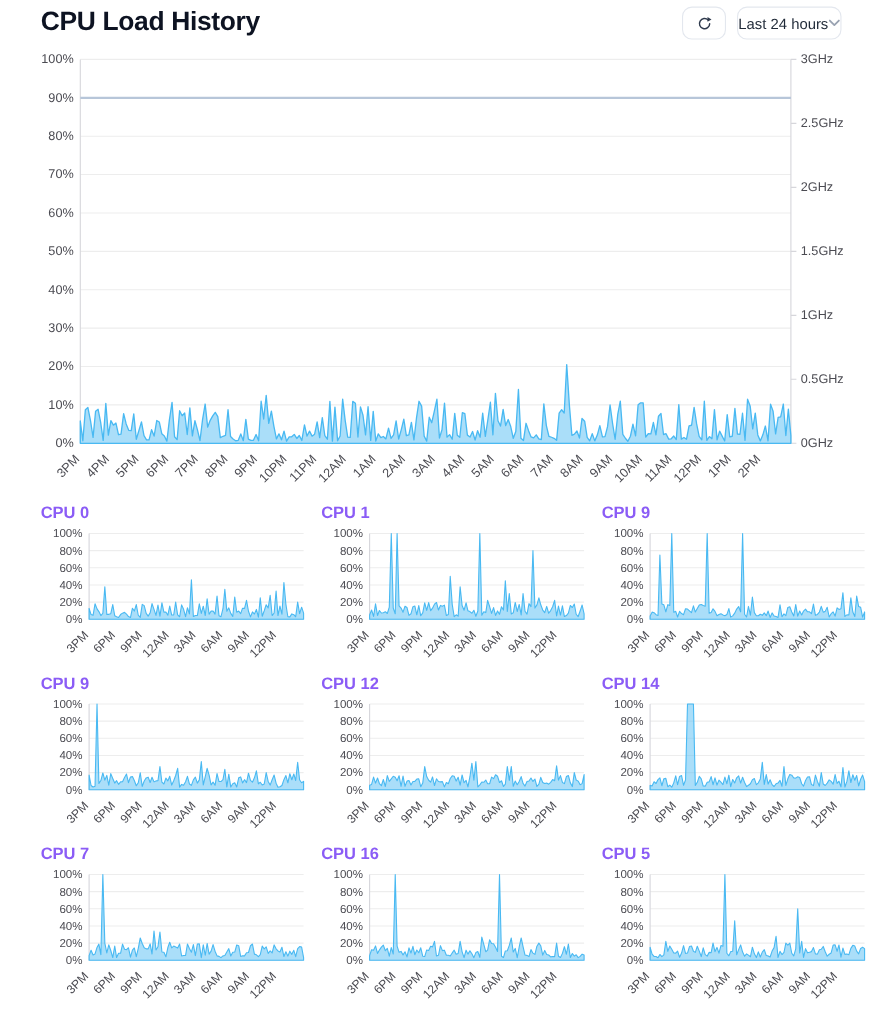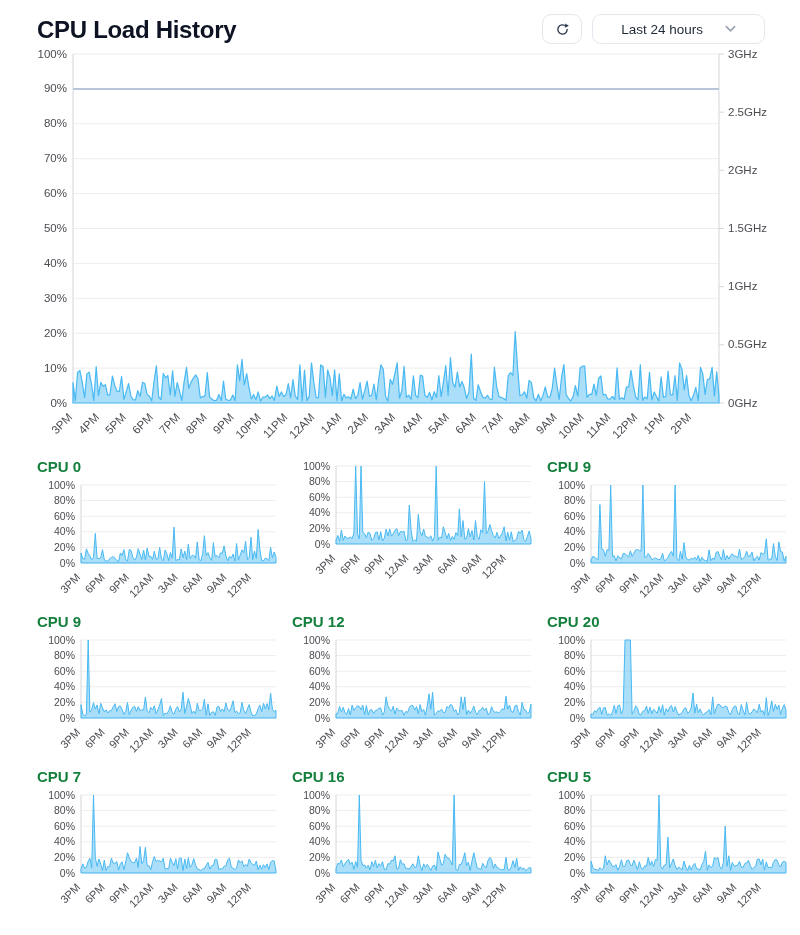--- a/index.html
+++ b/index.html
@@ -1,29 +1,29 @@
 <!DOCTYPE html>
 <html><head>
 <meta charset="utf-8">
 <style>
   * { box-sizing: border-box; }
   body { margin: 0; background: #ffffff; font-family: "Liberation Sans", sans-serif; }
   .page { width: 800px; height: 935px; padding: 6px 9px 0 37px; overflow: hidden; }
-  .hdr { display: flex; justify-content: space-between; align-items: flex-end; height: 38px; padding-right: 26px; margin-bottom: 0; }
+  .hdr { display: flex; justify-content: space-between; align-items: flex-start; height: 38px; padding-right: 26px; margin-bottom: 0; }
   .hdr h1 { margin: 0; font-size: 24px; letter-spacing: -0.3px; color: #0d1322; }
   .controls { display: flex; gap: 10px; align-items: center; }
   .btn { display: flex; align-items: center; justify-content: center; height: 30px; background: #fff; border: 1px solid #e3e7ee; border-radius: 9px; cursor: pointer; }
   .refresh-btn { width: 40px; }
-  .select-btn { padding: 0 28px; font-size: 13.5px; color: #1f2937; gap: 22px; }
+  .select-btn { padding: 0 0; font-size: 13.5px; color: #1f2937; }
   .select-btn .chev { display: flex; align-items: center; }
   svg { display: block; }
   svg text { font-family: "Liberation Sans", sans-serif; }
   .main-chart-wrap { margin-top: 2px; }
   .grid { display: grid; grid-template-columns: repeat(3, 244px); column-gap: 11px; row-gap: 4px; margin-top: 10px; }
-  .cell h3 { margin: 0 0 2px 0; font-size: 15px; font-weight: 700; color: #15803d; }
+  .cell h3 { margin: 0 0 2px 0; font-size: 15px; font-weight: 700; color: #8b5cf6; }
 </style>
 </head>
 <body>
 
 <div class="page">
   <div class="hdr">
     <h1>CPU Load History</h1>
     <div class="controls">
       <button class="btn refresh-btn">
         <span>
@@ -135,20 +135,21 @@
           <text x="92.75" y="101" text-anchor="end" font-size="11" fill="#4b4b52" transform="rotate(-45 92.75 101)">9PM</text>
           <text x="117.125" y="101" text-anchor="end" font-size="11" fill="#4b4b52" transform="rotate(-45 117.125 101)">12AM</text>
           <text x="141.5" y="101" text-anchor="end" font-size="11" fill="#4b4b52" transform="rotate(-45 141.5 101)">3AM</text>
           <text x="165.875" y="101" text-anchor="end" font-size="11" fill="#4b4b52" transform="rotate(-45 165.875 101)">6AM</text>
           <text x="190.25" y="101" text-anchor="end" font-size="11" fill="#4b4b52" transform="rotate(-45 190.25 101)">9AM</text>
           <text x="214.625" y="101" text-anchor="end" font-size="11" fill="#4b4b52" transform="rotate(-45 214.625 101)">12PM</text>
           <path d="M 44 86 L 44.0 76.0 L 45.8 81.7 L 47.6 82.4 L 49.4 71.9 L 51.2 76.5 L 52.9 79.0 L 54.7 82.6 L 56.5 80.5 L 58.3 56.4 L 60.1 81.5 L 61.9 81.5 L 63.7 80.9 L 65.5 72.6 L 67.3 82.7 L 69.0 83.7 L 70.8 84.4 L 72.6 81.7 L 74.4 80.4 L 76.2 79.7 L 78.0 81.3 L 79.8 83.5 L 81.6 84.4 L 83.4 75.9 L 85.1 78.5 L 86.9 72.6 L 88.7 82.3 L 90.5 84.2 L 92.3 72.4 L 94.1 73.6 L 95.9 80.6 L 97.7 83.1 L 99.5 80.1 L 101.2 71.7 L 103.0 77.0 L 104.8 82.5 L 106.6 73.0 L 108.4 83.1 L 110.2 71.0 L 112.0 79.5 L 113.8 79.3 L 115.6 82.3 L 117.3 74.0 L 119.1 82.1 L 120.9 82.1 L 122.7 70.4 L 124.5 82.0 L 126.3 83.7 L 128.1 72.9 L 129.9 76.9 L 131.7 83.6 L 133.4 75.5 L 135.2 81.1 L 137.0 50.1 L 138.8 83.5 L 140.6 82.6 L 142.4 82.6 L 144.2 71.9 L 146.0 80.6 L 147.8 74.1 L 149.6 82.6 L 151.3 67.3 L 153.1 81.4 L 154.9 78.6 L 156.7 78.4 L 158.5 81.3 L 160.3 64.9 L 162.1 82.7 L 163.9 83.6 L 165.7 76.4 L 167.4 58.7 L 169.2 78.6 L 171.0 75.6 L 172.8 80.6 L 174.6 83.4 L 176.4 65.7 L 178.2 79.6 L 180.0 78.5 L 181.8 80.8 L 183.5 75.9 L 185.3 76.1 L 187.1 68.8 L 188.9 78.7 L 190.7 83.8 L 192.5 79.3 L 194.3 81.2 L 196.1 77.0 L 197.9 84.1 L 199.6 66.5 L 201.4 83.2 L 203.2 78.2 L 205.0 72.8 L 206.8 75.7 L 208.6 64.2 L 210.4 82.6 L 212.2 80.3 L 214.0 60.3 L 215.7 82.6 L 217.5 74.0 L 219.3 81.4 L 221.1 52.5 L 222.9 72.3 L 224.7 83.7 L 226.5 83.8 L 228.3 81.1 L 230.1 81.8 L 231.8 83.7 L 233.6 70.4 L 235.4 80.9 L 237.2 75.0 L 239.0 80.4 L 239 86 Z" fill="rgba(85,190,243,0.5)" stroke="#49b9f2" stroke-width="1" stroke-linejoin="round"></path>
         </svg>
       </div>
       <div class="cell">
+        <h3>CPU 1</h3>
         <svg width="244" height="132">
           <line x1="44" y1="8" x2="239" y2="8" stroke="#ededed" stroke-width="1"></line>
           <text x="38" y="11.5" text-anchor="end" font-size="10.5" fill="#4b4b52">100%</text>
           <line x1="44" y1="23.6" x2="239" y2="23.6" stroke="#ededed" stroke-width="1"></line>
           <text x="38" y="27.1" text-anchor="end" font-size="10.5" fill="#4b4b52">80%</text>
           <line x1="44" y1="39.2" x2="239" y2="39.2" stroke="#ededed" stroke-width="1"></line>
           <text x="38" y="42.7" text-anchor="end" font-size="10.5" fill="#4b4b52">60%</text>
           <line x1="44" y1="54.8" x2="239" y2="54.8" stroke="#ededed" stroke-width="1"></line>
           <text x="38" y="58.3" text-anchor="end" font-size="10.5" fill="#4b4b52">40%</text>
           <line x1="44" y1="70.4" x2="239" y2="70.4" stroke="#ededed" stroke-width="1"></line>
@@ -242,21 +243,21 @@
           <text x="92.75" y="101" text-anchor="end" font-size="11" fill="#4b4b52" transform="rotate(-45 92.75 101)">9PM</text>
           <text x="117.125" y="101" text-anchor="end" font-size="11" fill="#4b4b52" transform="rotate(-45 117.125 101)">12AM</text>
           <text x="141.5" y="101" text-anchor="end" font-size="11" fill="#4b4b52" transform="rotate(-45 141.5 101)">3AM</text>
           <text x="165.875" y="101" text-anchor="end" font-size="11" fill="#4b4b52" transform="rotate(-45 165.875 101)">6AM</text>
           <text x="190.25" y="101" text-anchor="end" font-size="11" fill="#4b4b52" transform="rotate(-45 190.25 101)">9AM</text>
           <text x="214.625" y="101" text-anchor="end" font-size="11" fill="#4b4b52" transform="rotate(-45 214.625 101)">12PM</text>
           <path d="M 44 86 L 44.0 81.9 L 45.8 81.1 L 47.6 74.5 L 49.4 79.9 L 51.2 75.3 L 52.9 80.3 L 54.7 82.3 L 56.5 76.6 L 58.3 83.0 L 60.1 73.1 L 61.9 78.3 L 63.7 76.0 L 65.5 73.7 L 67.3 74.5 L 69.0 77.8 L 70.8 73.2 L 72.6 82.8 L 74.4 73.5 L 76.2 82.8 L 78.0 78.1 L 79.8 77.6 L 81.6 81.6 L 83.4 78.4 L 85.1 78.3 L 86.9 76.2 L 88.7 76.0 L 90.5 83.2 L 92.3 79.9 L 94.1 64.9 L 95.9 73.9 L 97.7 77.3 L 99.5 79.0 L 101.2 74.3 L 103.0 82.1 L 104.8 76.0 L 106.6 78.5 L 108.4 78.8 L 110.2 78.6 L 112.0 83.3 L 113.8 79.4 L 115.6 80.5 L 117.3 75.7 L 119.1 73.3 L 120.9 73.7 L 122.7 78.1 L 124.5 74.6 L 126.3 81.7 L 128.1 72.5 L 129.9 79.6 L 131.7 77.4 L 133.4 83.3 L 135.2 74.1 L 137.0 61.8 L 138.8 77.3 L 140.6 60.3 L 142.4 83.3 L 144.2 81.5 L 146.0 78.9 L 147.8 79.2 L 149.6 77.1 L 151.3 80.4 L 153.1 80.5 L 154.9 74.5 L 156.7 75.9 L 158.5 72.3 L 160.3 73.7 L 162.1 79.4 L 163.9 77.8 L 165.7 83.0 L 167.4 80.8 L 169.2 64.9 L 171.0 77.5 L 172.8 64.9 L 174.6 82.8 L 176.4 78.0 L 178.2 81.4 L 180.0 78.4 L 181.8 74.0 L 183.5 80.2 L 185.3 82.6 L 187.1 78.5 L 188.9 78.0 L 190.7 75.3 L 192.5 78.4 L 194.3 76.2 L 196.1 83.0 L 197.9 80.9 L 199.6 74.7 L 201.4 79.3 L 203.2 80.3 L 205.0 79.9 L 206.8 80.9 L 208.6 79.2 L 210.4 76.7 L 212.2 77.8 L 214.0 64.2 L 215.7 77.2 L 217.5 73.1 L 219.3 79.3 L 221.1 80.4 L 222.9 74.0 L 224.7 73.0 L 226.5 79.7 L 228.3 83.1 L 230.1 70.4 L 231.8 77.1 L 233.6 78.1 L 235.4 81.4 L 237.2 80.4 L 239.0 72.2 L 239 86 Z" fill="rgba(85,190,243,0.5)" stroke="#49b9f2" stroke-width="1" stroke-linejoin="round"></path>
         </svg>
       </div>
       <div class="cell">
-        <h3>CPU 20</h3>
+        <h3>CPU 14</h3>
         <svg width="244" height="132">
           <line x1="44" y1="8" x2="239" y2="8" stroke="#ededed" stroke-width="1"></line>
           <text x="38" y="11.5" text-anchor="end" font-size="10.5" fill="#4b4b52">100%</text>
           <line x1="44" y1="23.6" x2="239" y2="23.6" stroke="#ededed" stroke-width="1"></line>
           <text x="38" y="27.1" text-anchor="end" font-size="10.5" fill="#4b4b52">80%</text>
           <line x1="44" y1="39.2" x2="239" y2="39.2" stroke="#ededed" stroke-width="1"></line>
           <text x="38" y="42.7" text-anchor="end" font-size="10.5" fill="#4b4b52">60%</text>
           <line x1="44" y1="54.8" x2="239" y2="54.8" stroke="#ededed" stroke-width="1"></line>
           <text x="38" y="58.3" text-anchor="end" font-size="10.5" fill="#4b4b52">40%</text>
           <line x1="44" y1="70.4" x2="239" y2="70.4" stroke="#ededed" stroke-width="1"></line>

